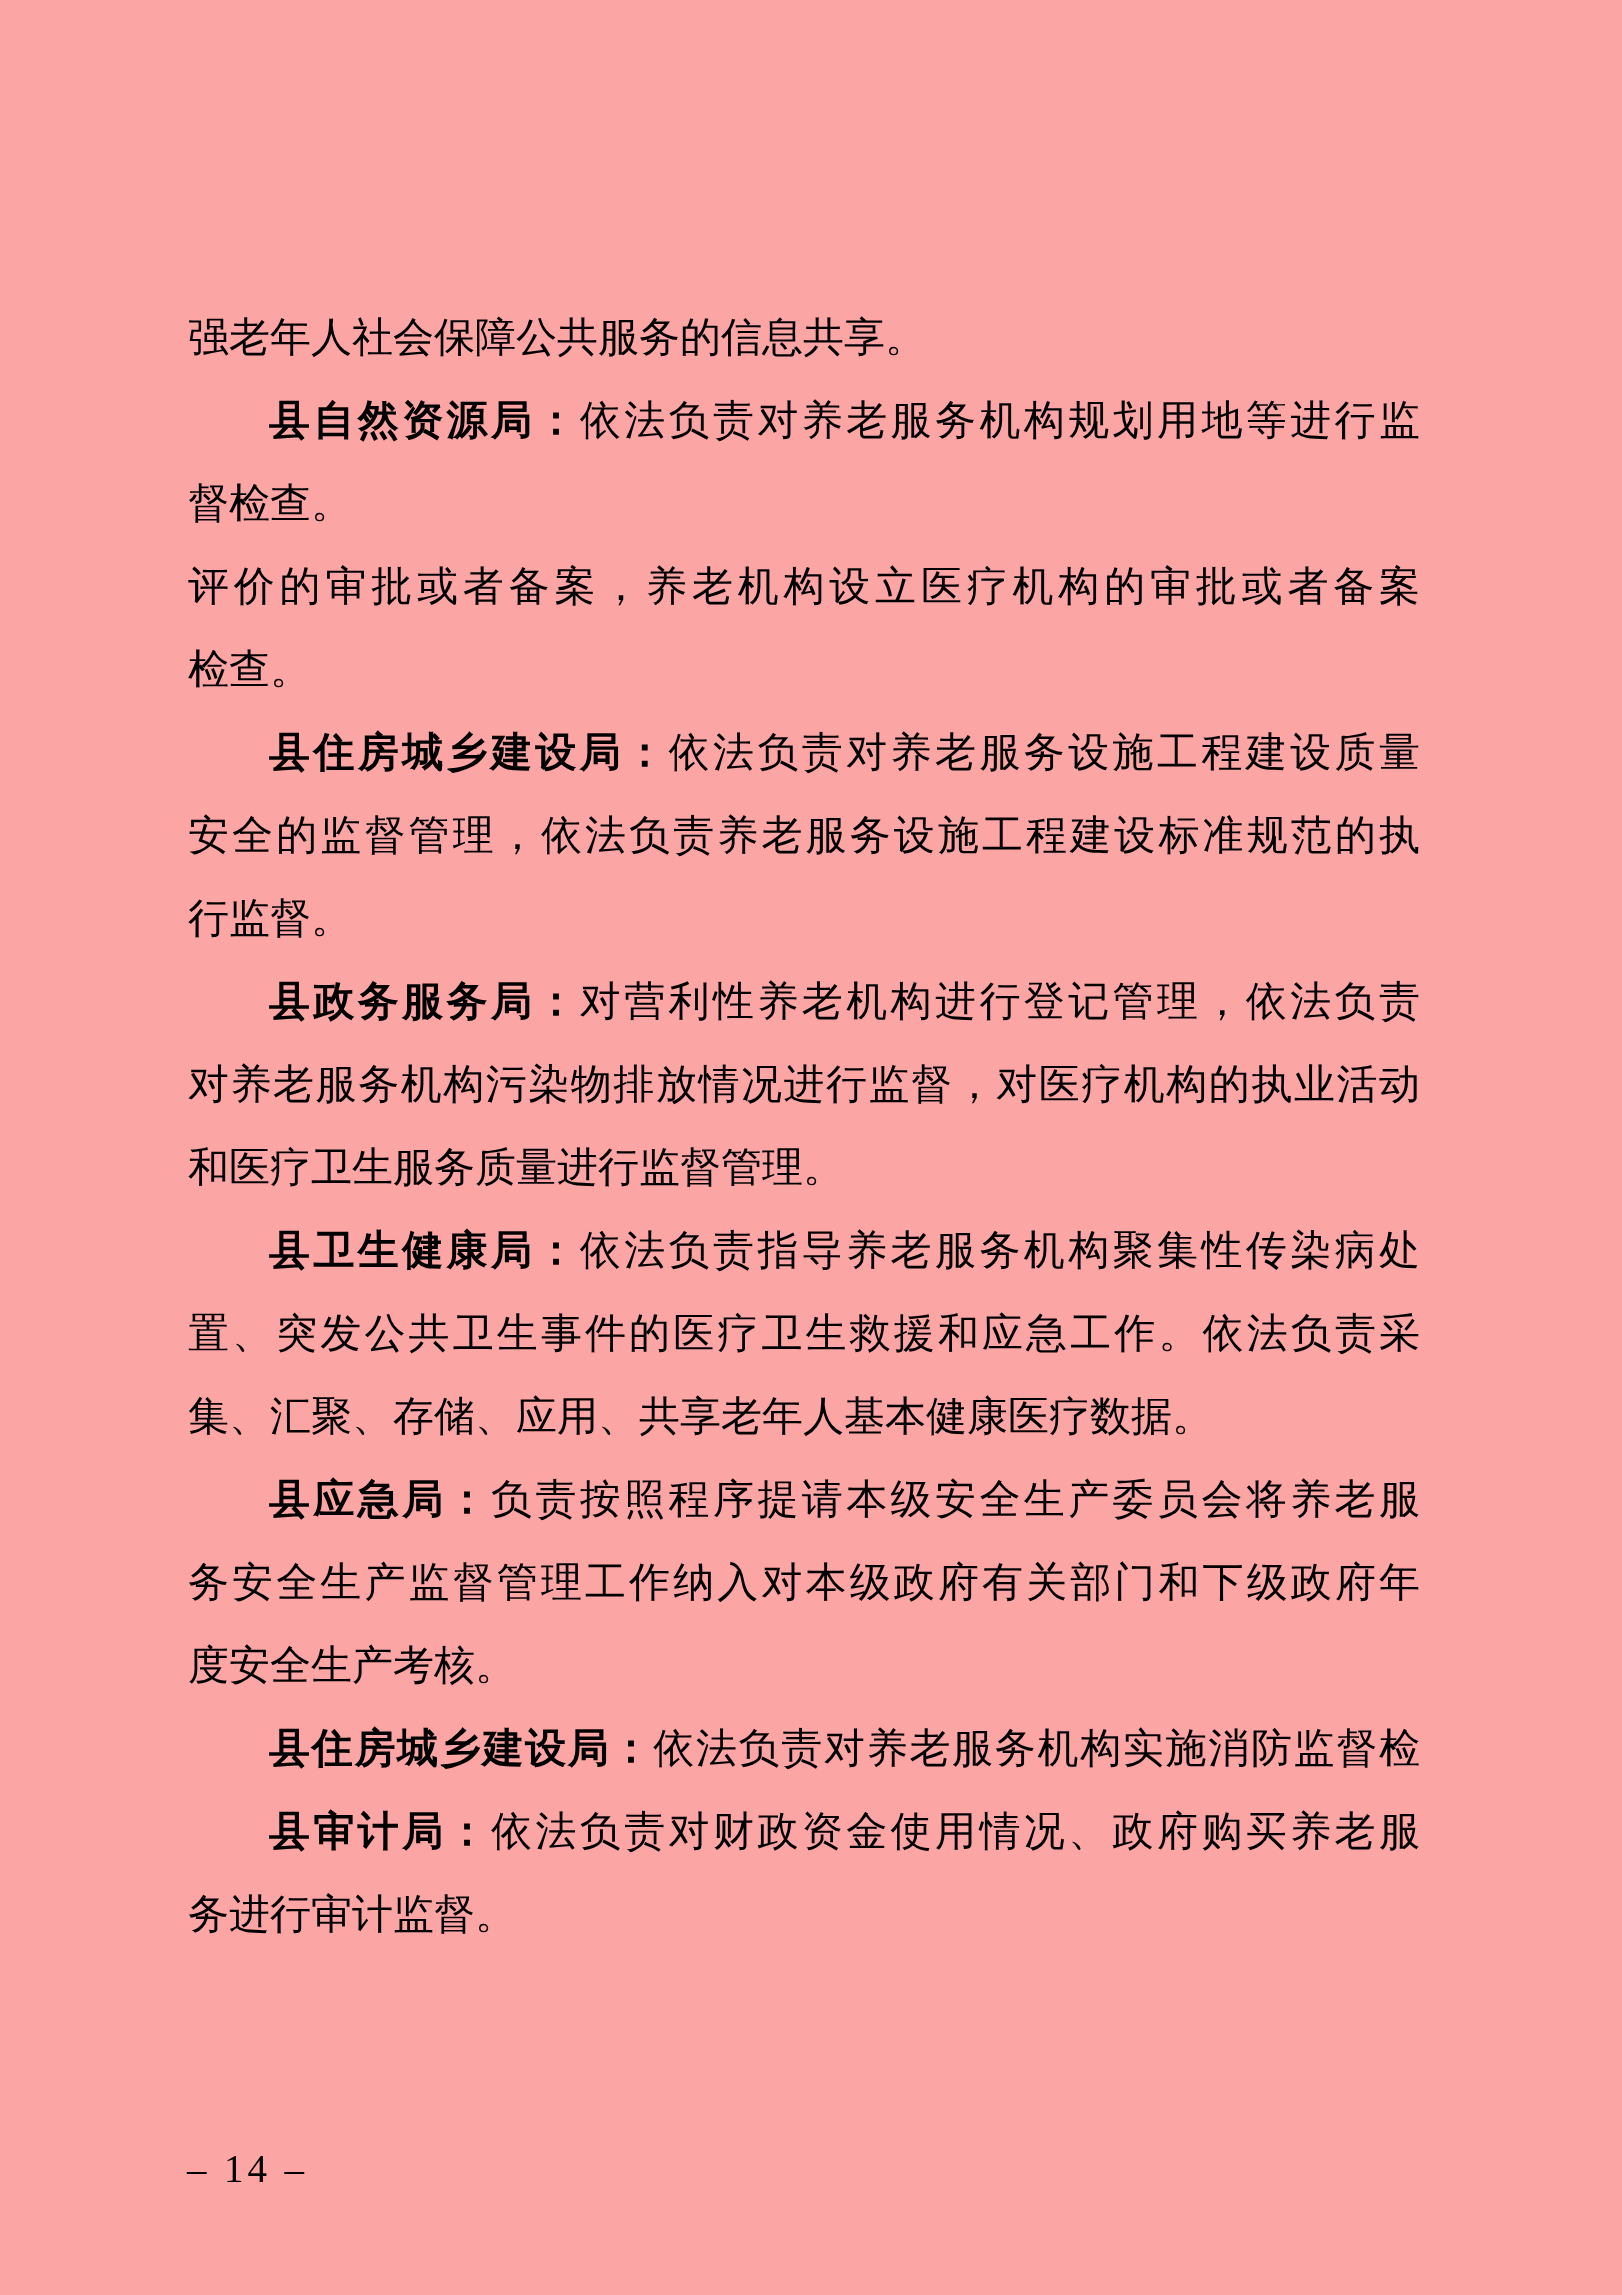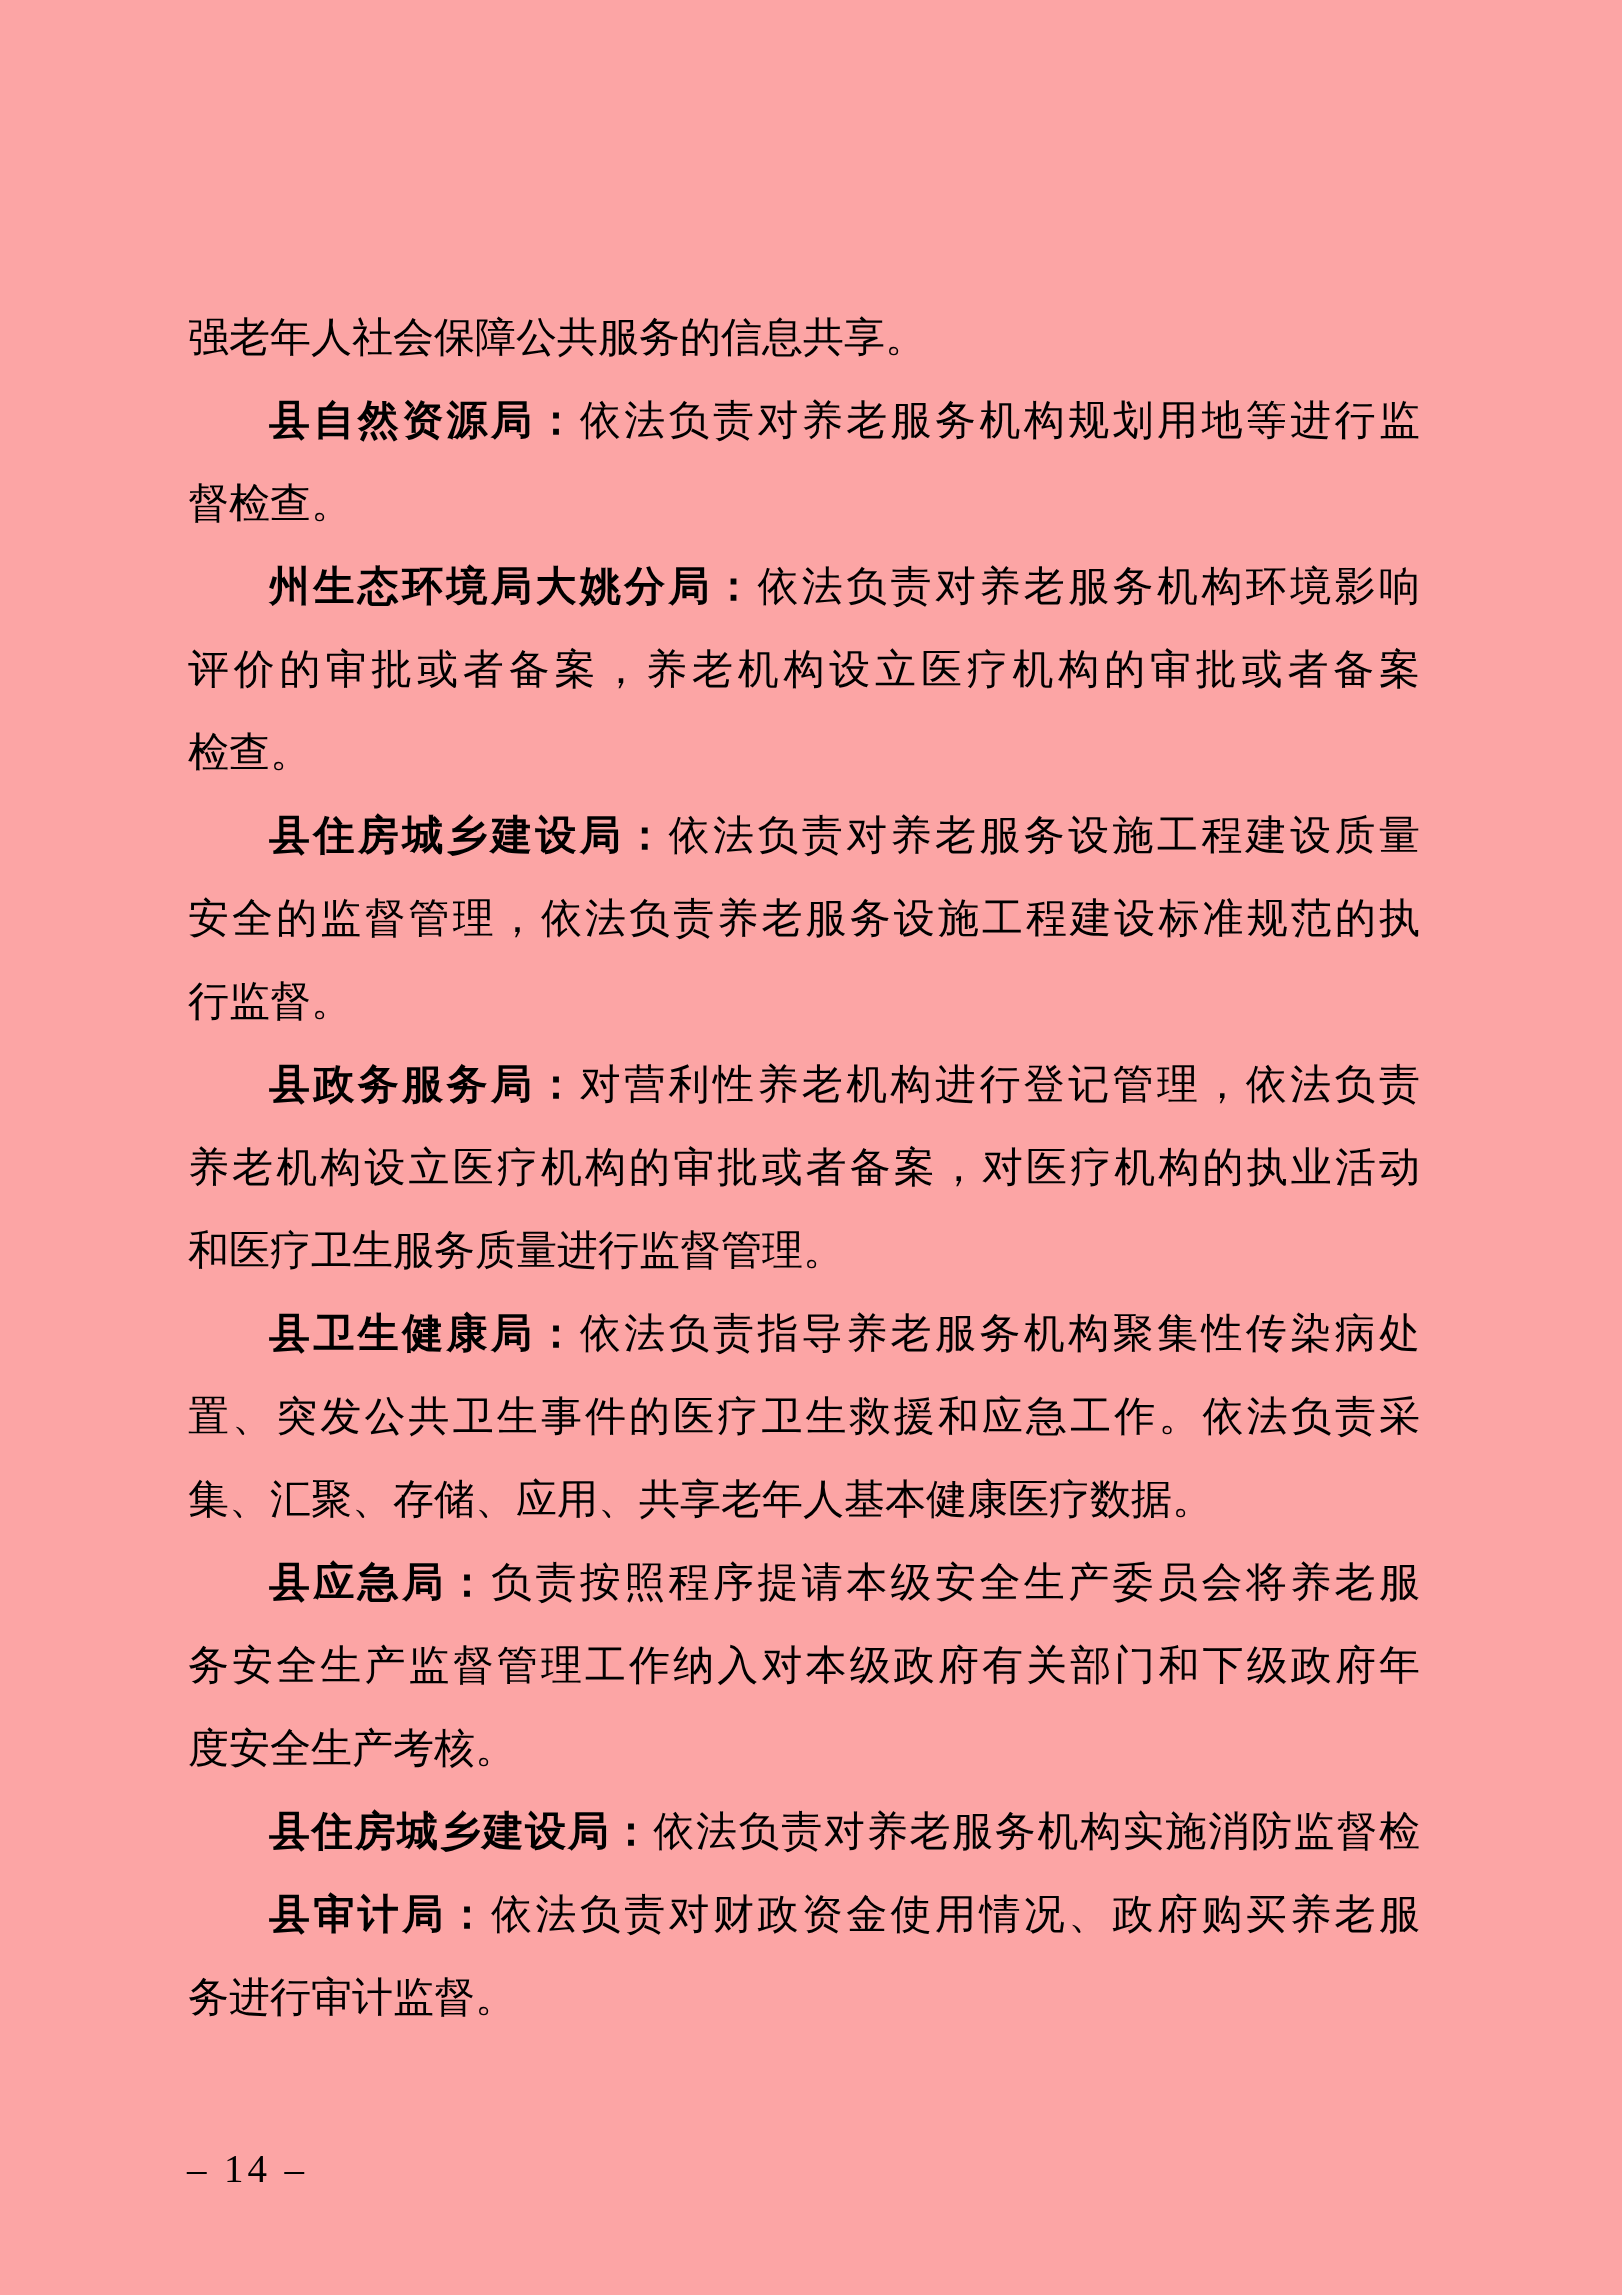--- a/index.html
+++ b/index.html
@@ -57,28 +57,27 @@
   }
 </style>
 </head>
 <body>
 
 <div class="page">
   <div class="doc" id="doc-body">
       <div class="line"><span>强老年人社会保障公共服务的信息共享。</span></div>
       <div class="line fill indent"><span class="lead">县自然资源局：</span><span>依法负责对养老服务机构规划用地等进行监</span></div>
       <div class="line"><span>督检查。</span></div>
-      <div class="line fill indent"><span class="lead">州生态环境局大姚分局：</span><span>依法负责对养老服务机构环境影响</span></div>
       <div class="line fill"><span>评价的审批或者备案，养老机构设立医疗机构的审批或者备案</span></div>
       <div class="line"><span>检查。</span></div>
       <div class="line fill indent"><span class="lead">县住房城乡建设局：</span><span>依法负责对养老服务设施工程建设质量</span></div>
       <div class="line fill"><span>安全的监督管理，依法负责养老服务设施工程建设标准规范的执</span></div>
       <div class="line"><span>行监督。</span></div>
       <div class="line fill indent"><span class="lead">县政务服务局：</span><span>对营利性养老机构进行登记管理，依法负责</span></div>
-      <div class="line fill"><span>养老机构设立医疗机构的审批或者备案，对医疗机构的执业活动</span></div>
+      <div class="line fill"><span>对养老服务机构污染物排放情况进行监督，对医疗机构的执业活动</span></div>
       <div class="line"><span>和医疗卫生服务质量进行监督管理。</span></div>
       <div class="line fill indent"><span class="lead">县卫生健康局：</span><span>依法负责指导养老服务机构聚集性传染病处</span></div>
       <div class="line fill"><span>置、突发公共卫生事件的医疗卫生救援和应急工作。依法负责采</span></div>
       <div class="line"><span>集、汇聚、存储、应用、共享老年人基本健康医疗数据。</span></div>
       <div class="line fill indent"><span class="lead">县应急局：</span><span>负责按照程序提请本级安全生产委员会将养老服</span></div>
       <div class="line fill"><span>务安全生产监督管理工作纳入对本级政府有关部门和下级政府年</span></div>
       <div class="line"><span>度安全生产考核。</span></div>
       <div class="line fill indent"><span class="lead">县住房城乡建设局：</span><span>依法负责对养老服务机构实施消防监督检查。</span></div>
       <div class="line fill indent"><span class="lead">县审计局：</span><span>依法负责对财政资金使用情况、政府购买养老服</span></div>
       <div class="line"><span>务进行审计监督。</span></div>

